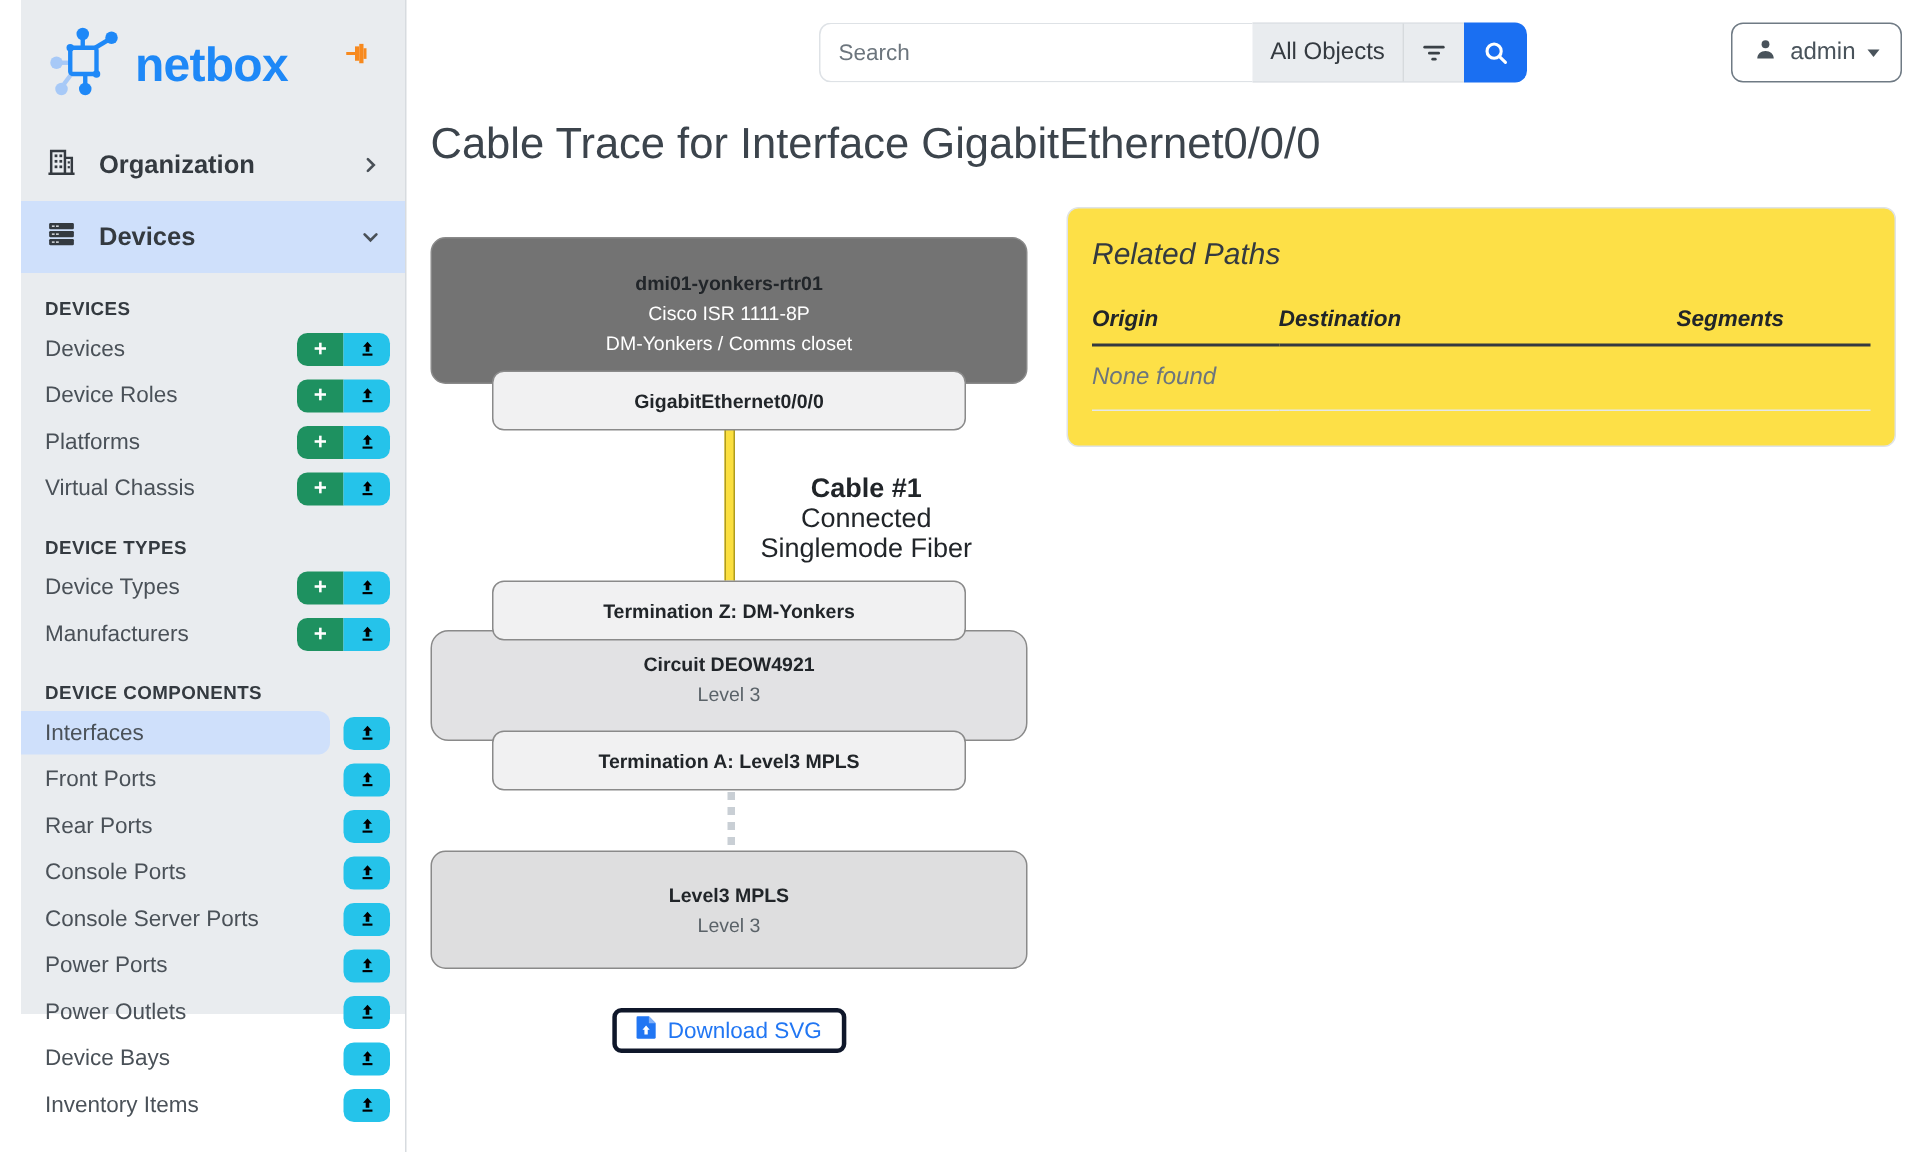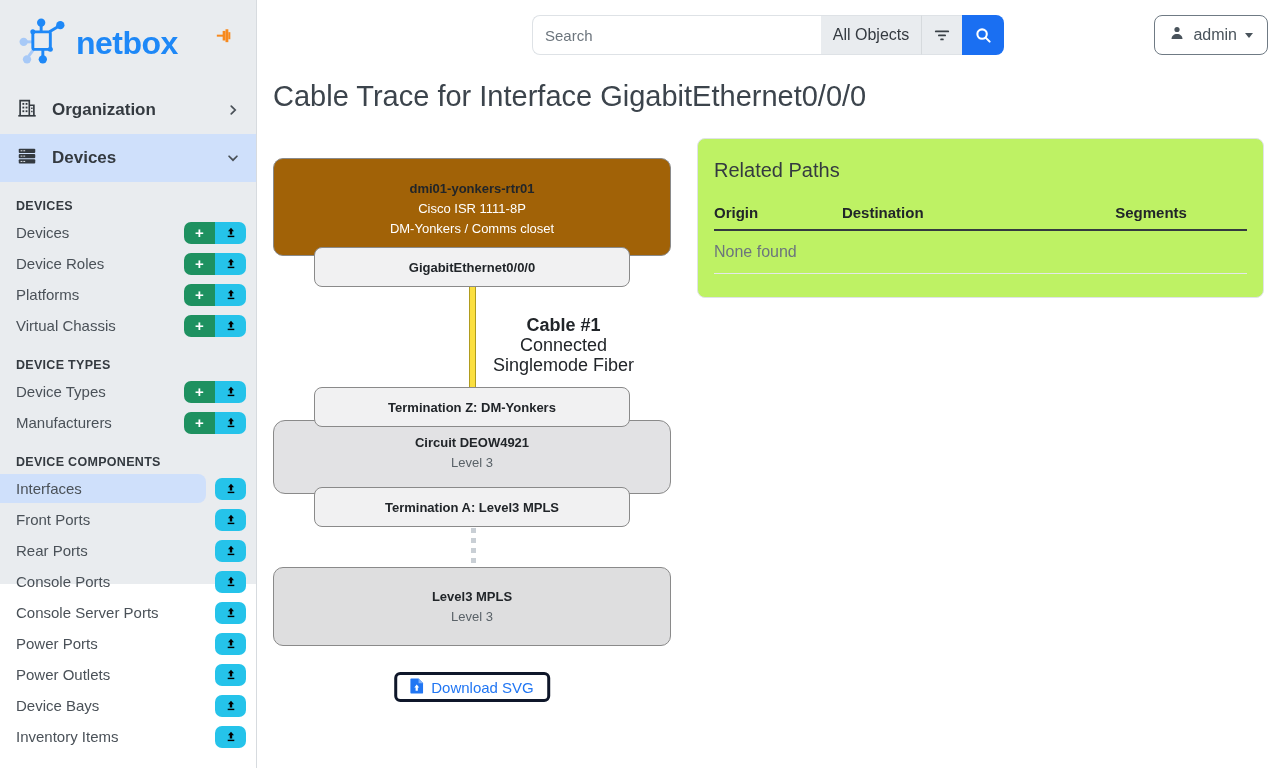--- a/index.html
+++ b/index.html
@@ -4,21 +4,21 @@
 <style>
   * { box-sizing: border-box; }
   html,body { margin:0; padding:0; }
   body {
     width:1280px; height:768px; overflow:hidden;
     font-family:"Liberation Sans", sans-serif;
     background:#ffffff; display:flex;
   }
 
   
-  .sidebar { width:256px; min-width:256px; height:584px; background:#e9ecef; position:relative; }
+  .sidebar { width:256px; min-width:256px; height:676px; background:#e9ecef; position:relative;margin-left:14px; }
   .logo-row { height:86px; display:flex; align-items:center; padding-left:16px; position:relative; }
   .logo-word { font-size:32px; font-weight:700; color:#1e88f7; letter-spacing:-0.5px; margin-left:8px; }
   .pin-btn { position:absolute; right:24px; top:28px; background:none; border:none; padding:0; cursor:pointer; }
   .menu-row { height:48px; display:flex; align-items:center; padding:0 16px; gap:14px;
               color:#343a40; font-size:17px; font-weight:600; cursor:pointer; }
   .menu-row.active { background:#cfe0fb; }
   .menu-chevron { margin-left:auto; display:flex; }
   .section-header { margin:17px 0 4px; padding:0 16px; font-size:12.5px; font-weight:700;
                     color:#343a40; letter-spacing:.3px; }
   .nav-item { height:31px; display:flex; align-items:center; padding-left:16px;
@@ -56,21 +56,21 @@
                 border-top:5px solid #49535b; }
 
   .page-title { margin:8px 0 0 16px; font-size:29px; line-height:36px; font-weight:400; color:#3c444c; }
 
   .content { display:flex; align-items:flex-start; margin-top:24px; padding:0 16px; }
 
   
   .trace-wrap { width:398px; min-width:398px; position:relative; height:612px; margin-top:20px; }
   .node { position:absolute; border:1px solid #8a8a8a; text-align:center; font-size:13px; color:#212529; }
   .node .line { height:20px; line-height:20px; }
-  .device-box { left:0; top:0; width:398px; height:98px; background:#a16207; border-radius:10px; padding-top:20px; z-index:1; }
+  .device-box { left:0; top:0; width:398px; height:98px; background:#737373; border-radius:10px; padding-top:20px; z-index:1; }
   .device-box .name { font-weight:700; }
   .device-box .sub { color:#ffffff; }
   .port-box { left:41px; width:316px; height:40px; background:#f1f1f2; border-radius:8px; font-weight:700;
               display:flex; align-items:center; justify-content:center; z-index:3; }
   .iface-box { top:89px; }
   .termz-box { top:229px; }
   .terma-box { top:329px; }
   .cable-line { position:absolute; left:196px; top:128px; width:7px; height:101px; background:#fbdf3f;
                 border-left:1px solid #b09c1e; border-right:1px solid #b09c1e; }
   .cable-label { position:absolute; left:220px; top:157px; font-size:18px; color:#212529; line-height:20px; text-align:center; }
@@ -81,22 +81,22 @@
           background:repeating-linear-gradient(to bottom,#c9cfd5 0 5px,transparent 5px 10px); }
   .far-box { left:0; top:409px; width:398px; height:79px; background:#dededf; border-radius:10px; padding-top:19px; z-index:1; }
   .far-box .name { font-weight:700; }
   .download-btn { position:absolute; top:514px; left:50%; transform:translateX(-50%); height:30px;
                   display:flex; align-items:center; gap:8px; padding:0 13px; background:#fff;
                   border:3px solid #0f172a; border-radius:6px; color:#2176f3; font-size:15px;
                   cursor:pointer; font-family:inherit; }
   .trace-status { position:absolute; top:572px; width:100%; text-align:center; font-size:30px; color:#1e8e57; }
 
   
-  .card { flex:1; margin-left:26px; border:1px solid #dfe3e7; border-radius:8px; background:#bef264;
-          padding:16px; min-height:160px; }
+  .card { flex:1; margin-left:26px; border:1px solid #dfe3e7; border-radius:8px; background:#fde047;
+          padding:16px; min-height:160px;font-style:italic; }
   .card-title { margin:4px 0 14px; font-size:20px; font-weight:400; color:#343a40; }
   .paths-table { width:100%; border-collapse:collapse; }
   .paths-table th { text-align:left; padding:8px 0; border-bottom:2px solid #343a40;
                     color:#212529; font-size:15px; }
   .paths-table th.c0 { width:24%; } .paths-table th.c1 { width:40%; } .paths-table th.c2 { width:36%;text-align:center; }
   .paths-table td { padding:12px 0; color:#6c757d; font-size:16px; border-bottom:1px solid #e4e7ea; }
 </style>
 </head>
 <body>
 

